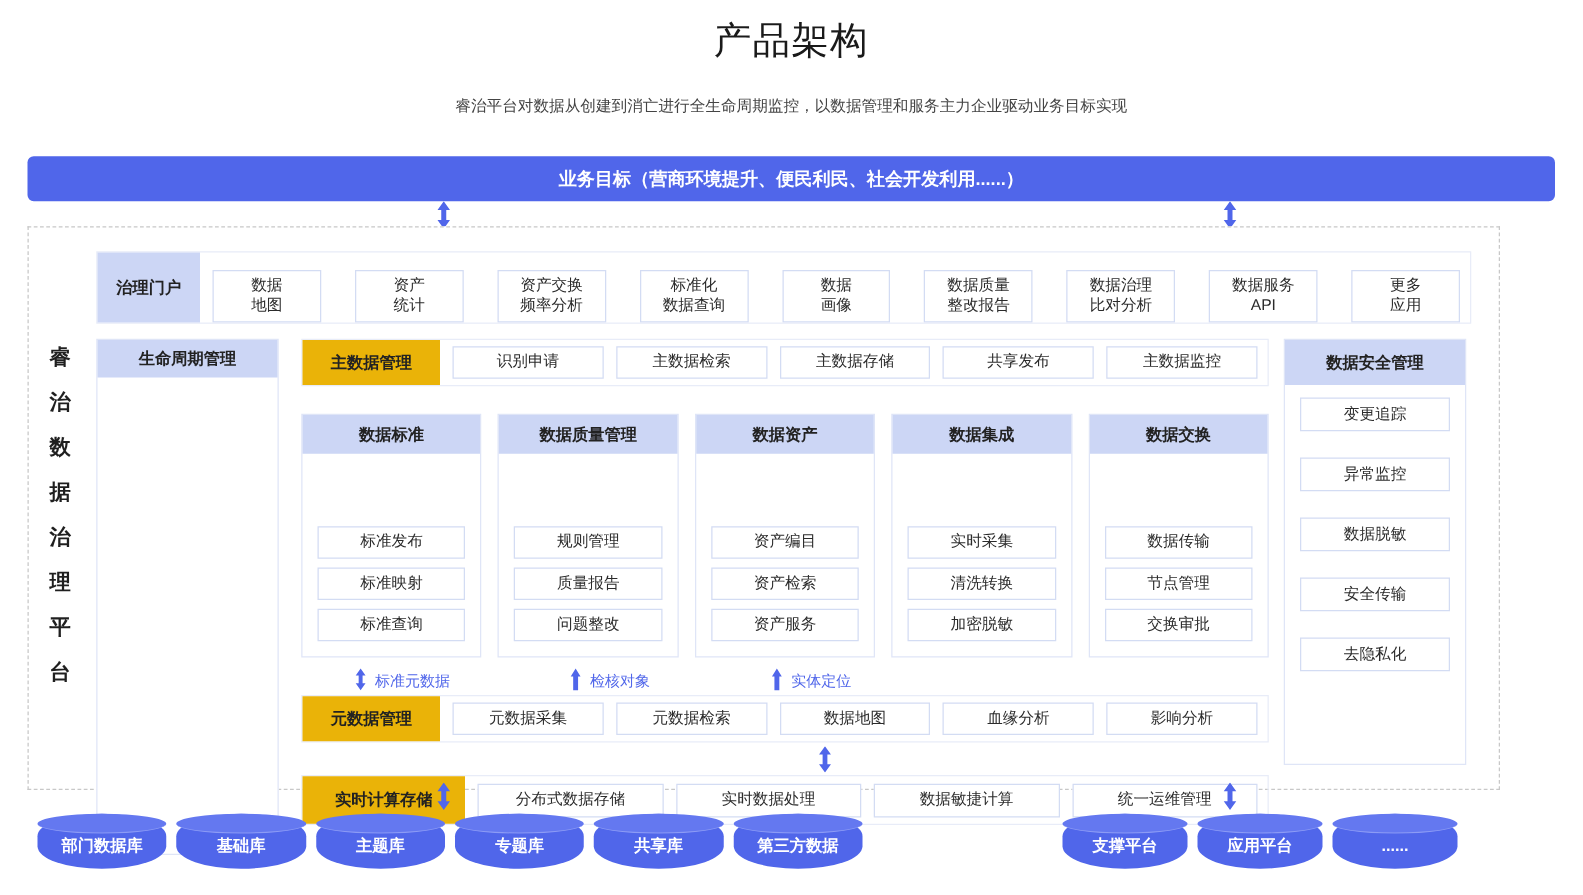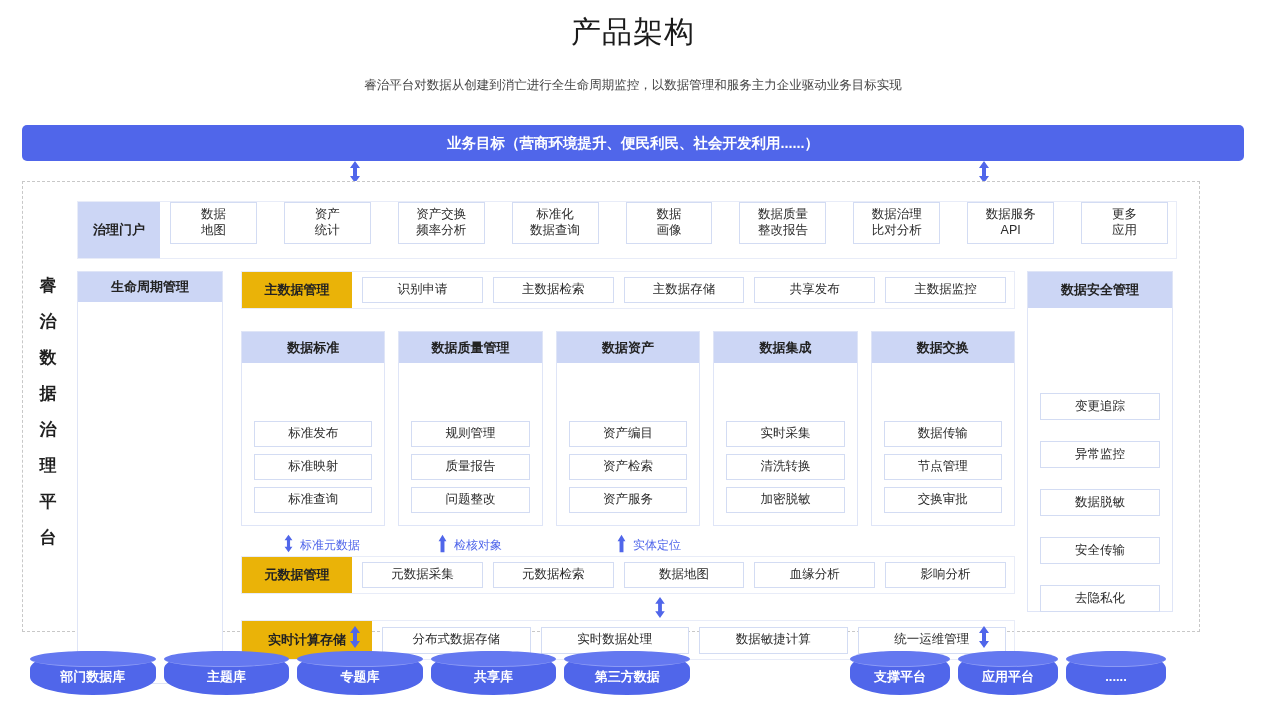--- a/index.html
+++ b/index.html
@@ -104,21 +104,21 @@
     border: 1px solid #e8ecf8;
   }
   .portal .portal-label {
     width: 82px;
     background: #ccd6f5;
     font-size: 13px; font-weight: 700; color: #222;
     display: flex; align-items: center; justify-content: center;
   }
   .portal .portal-items {
     flex: 1;
-    display: flex; align-items: flex-start;
+    display: flex; align-items: flex-end;
     gap: 27px;
     padding: 0 8px 0 10px;
   }
   .portal .portal-items .chip {
     flex: 1; height: 42px;
   }
 
   
   .lifecycle {
     position: absolute;
@@ -129,21 +129,21 @@
   .lifecycle .body { padding: 22px 12px 10px; display: flex; flex-direction: column; gap: 21px; }
   .lifecycle .chip { height: 27px; }
 
   
   .security {
     position: absolute;
     right: 26px; top: 89px;
     width: 146px; height: 341px;
   }
   .security .panel-head { height: 36px; }
-  .security .body { padding: 38px 12px 10px; display: flex; flex-direction: column; gap: 21px; margin-top: 47px; }
+  .security .body { padding: 10px 12px 10px; display: flex; flex-direction: column; gap: 21px; }
   .security .chip { height: 27px; }
 
   
   .center-col {
     position: absolute;
     left: 218px; top: 89px;
     width: 774px;
   }
 
   
@@ -347,21 +347,21 @@
         </div>
       </div>
 
     <div class="meta-arrows" id="meta-arrows">
         <div class="meta-arrow" style="left: 42px; top: 0px;">
           <span><svg width="11" height="19" viewBox="0 0 14 22">
               <path d="M7 0 L12 7 L9 7 L9 15 L12 15 L7 22 L2 15 L5 15 L5 7 L2 7 Z" fill="#5066ea"></path>
             </svg></span>
           <span>标准元数据</span>
         </div>
-        <div class="meta-arrow" style="left: 196px; top: 0px;">
+        <div class="meta-arrow" style="left: 214px; top: 0px;">
           <span><svg width="11" height="19" viewBox="0 0 14 22">
               <path d="M7 0 L12 8 L9.5 8 L9.5 22 L4.5 22 L4.5 8 L2 8 Z" fill="#5066ea"></path>
             </svg></span>
           <span>检核对象</span>
         </div>
         <div class="meta-arrow" style="left: 375px; top: 0px;">
           <span><svg width="11" height="19" viewBox="0 0 14 22">
               <path d="M7 0 L12 8 L9.5 8 L9.5 22 L4.5 22 L4.5 8 L2 8 Z" fill="#5066ea"></path>
             </svg></span>
           <span>实体定位</span>
@@ -409,20 +409,23 @@
   <svg width="14" height="22" viewBox="0 0 14 22">
       <path d="M7 0 L12 7 L9 7 L9 15 L12 15 L7 22 L2 15 L5 15 L5 7 L2 7 Z" fill="#5066ea"></path>
     </svg>
 </div>
 
 <div class="cyl-row" id="db-left" style="left:30px; width:660px; display:flex; gap:8px;">
     <div class="cyl" style="flex: 1 1 0%;">
       <span class="cyl-label">部门数据库</span>
     </div>
     <div class="cyl" style="flex: 1 1 0%;">
+      <span class="cyl-label">基础库</span>
+    </div>
+    <div class="cyl" style="flex: 1 1 0%;">
       <span class="cyl-label">主题库</span>
     </div>
     <div class="cyl" style="flex: 1 1 0%;">
       <span class="cyl-label">专题库</span>
     </div>
     <div class="cyl" style="flex: 1 1 0%;">
       <span class="cyl-label">共享库</span>
     </div>
     <div class="cyl" style="flex: 1 1 0%;">
       <span class="cyl-label">第三方数据</span>

